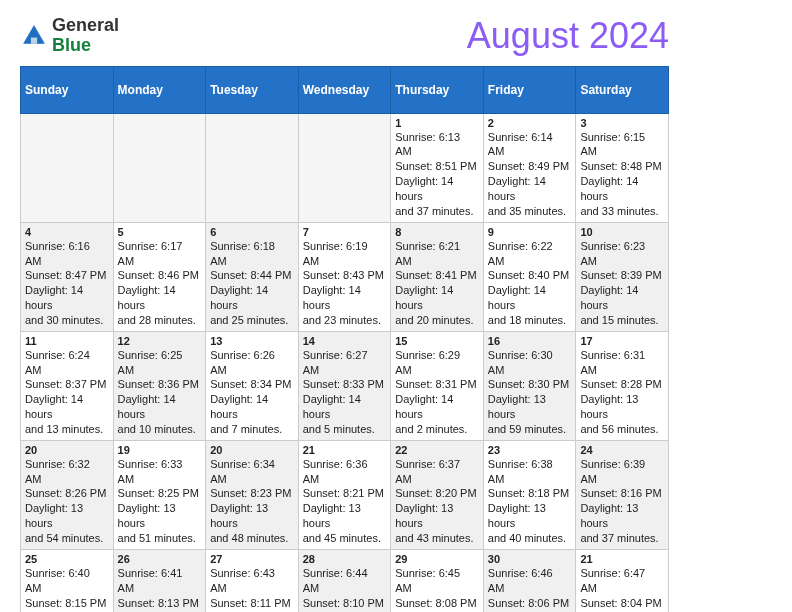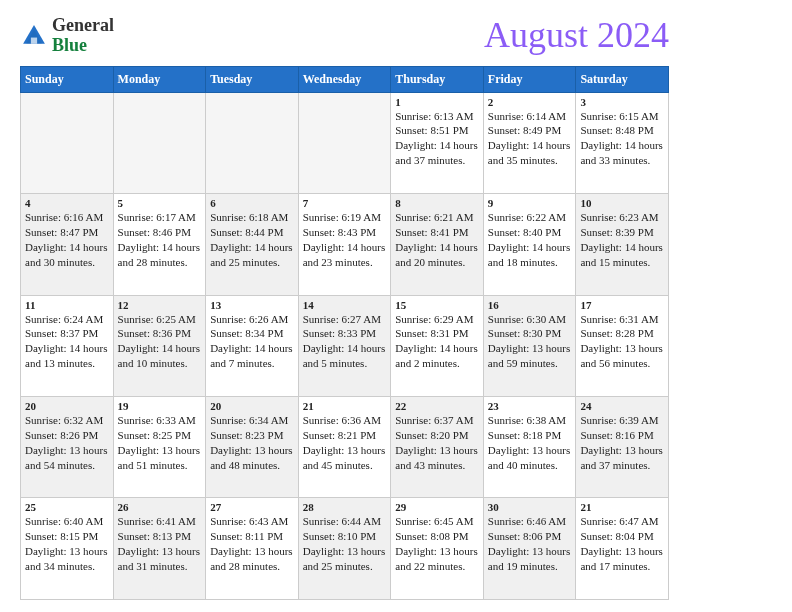--- a/index.html
+++ b/index.html
@@ -9,21 +9,20 @@
       font-family: Arial, sans-serif;
       background: #fff;
       overflow: hidden;
     }
     .page {
       width: 689px;
       height: 612px;
       padding: 16px 20px 12px 20px;
       display: flex;
       flex-direction: column;
-      font-family: Liberation Serif, serif;
     }
     .header {
       display: flex;
       justify-content: space-between;
       align-items: flex-start;
       margin-bottom: 10px;
     }
     .logo {
       display: flex;
       align-items: center;
@@ -58,21 +57,21 @@
       border: 1px solid #ccc;
       border-collapse: collapse;
       width: 100%;
       table-layout: fixed;
     }
     .calendar th {
       background: #2471c8;
       color: #fff;
       font-size: 12px;
       font-weight: 600;
-      padding: 5px 4px;
+      padding: 16px 4px;
       text-align: left;
       border: 1px solid #1a5fa8;
     }
     .calendar td {
       border: 1px solid #ccc;
       vertical-align: top;
       padding: 3px 4px;
       font-size: 9.5px;
       color: #222;
       background: #fff;

